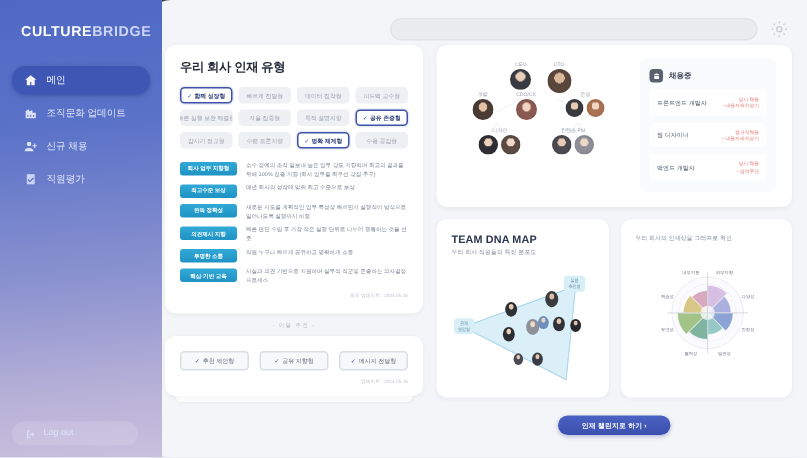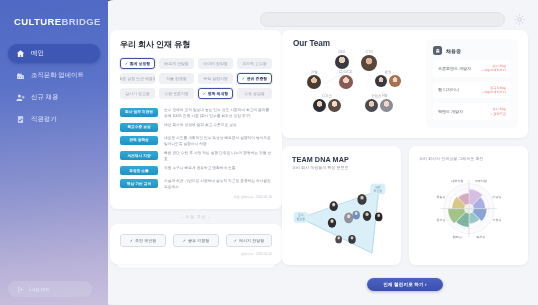--- a/index.html
+++ b/index.html
@@ -53,21 +53,21 @@
     background: #ebecef; border: 1px solid #e2e3e8;
   }
   .search input {
     width: 100%; height: 100%; border: 0; outline: 0; background: transparent;
     font-family: inherit; font-size: 6px; color: #8b8f99; padding: 0 9px;
   }
   .gear { width: 13px; height: 13px; opacity: .45; }
   .gear svg { display: block; width: 13px; height: 13px; }
 
   
-  .grid { display: flex; }
+  .grid { display: flex; gap: 9px; }
   .col-left  { width: 172px; flex: 0 0 172px; }
   .col-right { flex: 1 1 auto; }
 
   .card { background: #ffffff; border-radius: 7px; box-shadow: 0 1px 3px rgba(40,50,90,.06); }
 
   .sec-title { font-size: 8.2px; font-weight: 700; color: #252a38; letter-spacing: -.2px; }
 
   
   .talent { padding: 9px 10px 10px 10px; }
   .tag-grid { display: grid; grid-template-columns: repeat(4, 1fr); gap: 4px; margin-top: 8px; }
@@ -320,21 +320,20 @@
           </div>
           <div class="actions-note">업데이트 : 2024.05.16</div>
         </section>
         <div class="stack-shadow"></div>
       </div>
 
       <div class="col-right">
 
         <section class="card team">
           <div class="team-left">
-            <div class="team-title">Our Team</div>
             <div class="org">
               <svg viewBox="0 0 160 66" style="position:absolute;inset:0;width:100%;height:100%">
                 <g stroke="#e3e6ec" stroke-width=".6" fill="none">
                   <path d="M62 22 L40 34 M62 22 L74 34 M96 22 L116 34 M40 44 L34 54 M40 44 L48 54 M116 44 L106 54 M116 44 L120 54"></path>
                 </g>
               </svg>
 
               <div class="node" style="left:39%; top:0;">
                 <div class="lbl">CEO</div>
                 <span class="ava" style="width:14px;height:14px;background:radial-gradient(circle at 50% 34%,#e8cfb8 0 32%,#3a3a42 33% 100%)"></span>

